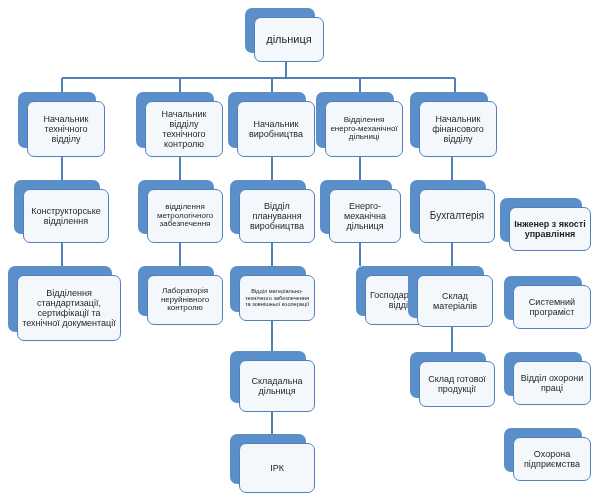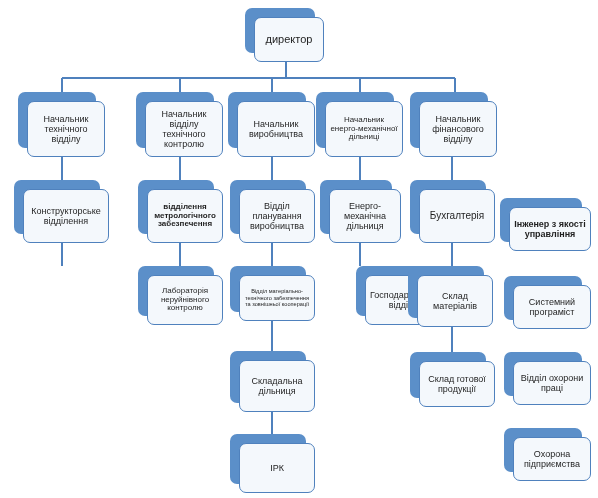--- a/index.html
+++ b/index.html
@@ -106,21 +106,21 @@
 
       <line x1="452" y1="157" x2="452" y2="180"></line>
       <line x1="452" y1="243" x2="452" y2="266"></line>
       <line x1="452" y1="326" x2="452" y2="352"></line>
     </g>
   </svg>
 
   <div class="node fs-11" style="left:245px;top:8px;width:70px;height:45px;">
     <div class="back"></div>
     <div class="front">
-      <span class="label">директор</span>
+      <span class="label">дільниця</span>
     </div>
   </div>
 
   <div class="node fs-9" style="left:18px;top:92px;width:78px;height:56px;">
     <div class="back"></div>
     <div class="front">
       <span class="label">Начальник технічного відділу</span>
     </div>
   </div>
 
@@ -134,39 +134,39 @@
   <div class="node fs-9" style="left:228px;top:92px;width:78px;height:56px;">
     <div class="back"></div>
     <div class="front">
       <span class="label">Начальник виробництва</span>
     </div>
   </div>
 
   <div class="node fs-8" style="left:316px;top:92px;width:78px;height:56px;">
     <div class="back"></div>
     <div class="front">
-      <span class="label">Начальник енерго-механічної дільниці</span>
+      <span class="label">Відділення енерго-механічної дільниці</span>
     </div>
   </div>
 
   <div class="node fs-9" style="left:410px;top:92px;width:78px;height:56px;">
     <div class="back"></div>
     <div class="front">
       <span class="label">Начальник фінансового відділу</span>
     </div>
   </div>
 
   <div class="node fs-9" style="left:14px;top:180px;width:86px;height:54px;">
     <div class="back"></div>
     <div class="front">
       <span class="label">Конструкторське відділення</span>
     </div>
   </div>
 
-  <div class="node fs-8" style="left:138px;top:180px;width:76px;height:54px;font-weight:bold;">
+  <div class="node fs-8" style="left:138px;top:180px;width:76px;height:54px;">
     <div class="back"></div>
     <div class="front">
       <span class="label">відділення метрологічного забезпечення</span>
     </div>
   </div>
 
   <div class="node fs-9" style="left:230px;top:180px;width:76px;height:54px;">
     <div class="back"></div>
     <div class="front">
       <span class="label">Відділ планування виробництва</span>
@@ -187,20 +187,26 @@
     </div>
   </div>
 
   <div class="node fs-9" style="left:500px;top:198px;width:82px;height:44px;font-weight:bold;">
     <div class="back"></div>
     <div class="front">
       <span class="label">Інженер з якості управління</span>
     </div>
   </div>
 
+  <div class="node fs-9" style="left:8px;top:266px;width:104px;height:66px;">
+    <div class="back"></div>
+    <div class="front">
+      <span class="label">Відділення стандартизації, сертифікації та технічної документації</span>
+    </div>
+  </div>
 
   <div class="node fs-8" style="left:138px;top:266px;width:76px;height:50px;">
     <div class="back"></div>
     <div class="front">
       <span class="label">Лабораторія неруйнівного контролю</span>
     </div>
   </div>
 
   <div class="node fs-6" style="left:230px;top:266px;width:76px;height:46px;">
     <div class="back"></div>

